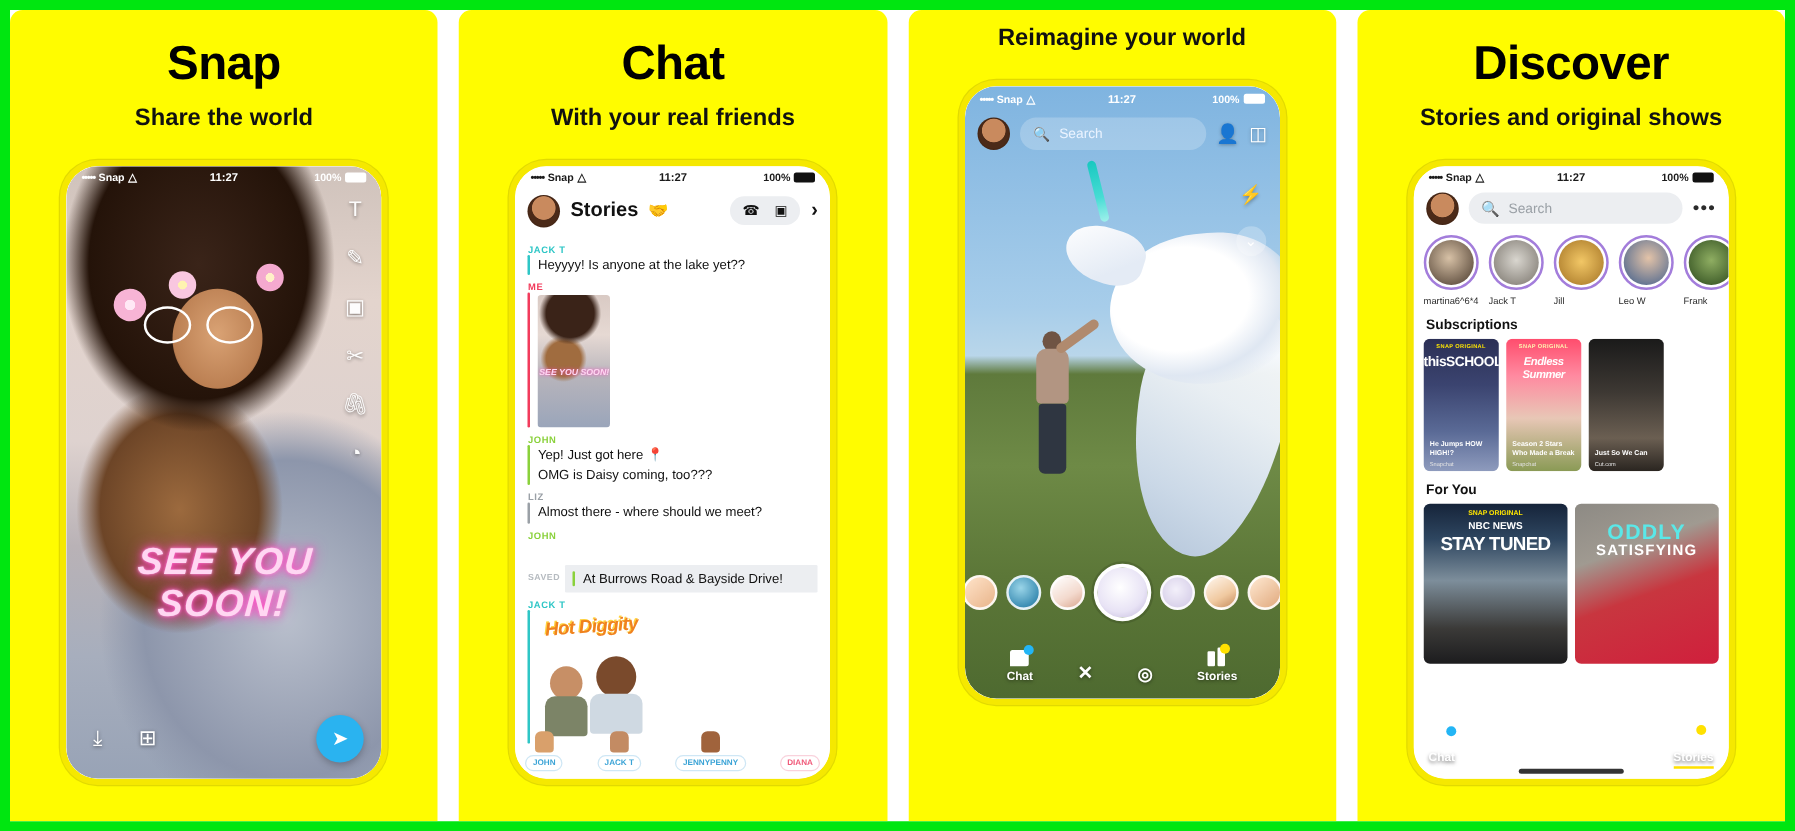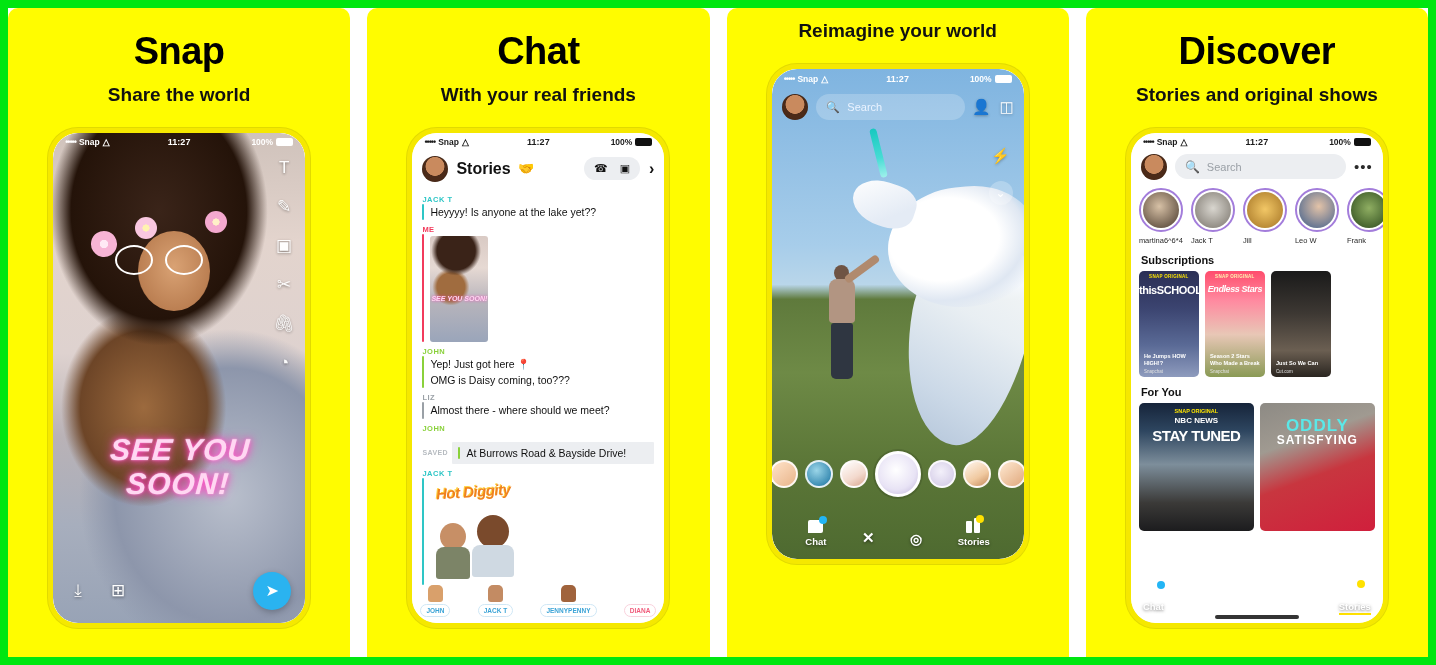--- a/index.html
+++ b/index.html
@@ -179,21 +179,21 @@
       radial-gradient(ellipse 55% 30% at 45% 14%, #3a2318 0 60%, rgba(58,35,24,0) 78%),
       radial-gradient(ellipse 40% 22% at 36% 48%, #a06c3f 0 60%, rgba(160,108,63,0) 80%),
       linear-gradient(180deg,#d9cac4 0%,#e6d9d3 30%,#b7b4bb 62%,#9aa5ba 100%);
       position: relative; overflow:hidden;
   }
   .msg-img .mini-text {
     position:absolute; left:0; right:0; top: 56%;
     text-align:center; font-size: 7px; font-weight:800; font-style:italic;
     color:#ffd7f2; text-shadow: 0 0 3px #ff45c0;
   }
-  .saved-row { display:flex; align-items:center; gap:4px; margin-top:9px; }
+  .saved-row { display:flex; align-items:center; gap:4px; margin-top:19px; }
   .saved-label { font-size: 7px; color:#b6bbc0; font-weight:bold; letter-spacing:.4px; width:26px;}
   .saved-box {
     background:#eceef1; flex:1; display:flex; align-items:center;
     padding: 3px 6px; border-radius: 1px;
   }
   .bitmoji-card {
     margin-top: 3px; width: 118px; height: 104px; position:relative;
   }
   .bm-title {
     position:absolute; top: 2px; left: 6px;
@@ -670,21 +670,21 @@
         <div class="sec-title">Subscriptions</div>
         <div class="sub-row">
           <div class="sub-card" style="background:linear-gradient(180deg,#2b2f55 0%,#3b4470 35%,#5a6a96 70%,#8e9bbd 100%)">
             <div class="sub-badge">SNAP ORIGINAL</div>
             <div class="sub-logo">thisSCHOOL</div>
             <div class="sub-cap">He Jumps HOW HIGH!?</div>
             <div class="sub-src">Snapchat</div>
           </div>
           <div class="sub-card" style="background:linear-gradient(180deg,#ff4d6d 0%,#ff8aa0 28%,#e8c7b6 60%,#8a9a55 100%)">
             <div class="sub-badge" style="color:#fff5b0">SNAP ORIGINAL</div>
-            <div class="sub-logo" style="font-style:italic;font-size:9px">Endless Stars</div>
+            <div class="sub-logo" style="font-style:italic;font-size:9px">Endless Summer</div>
             <div class="sub-cap">Season 2 Stars Who Made a Break</div>
             <div class="sub-src">Snapchat</div>
           </div>
           <div class="sub-card" style="background:linear-gradient(180deg,#1a1a1a 0%,#3d3833 40%,#6b5f52 75%,#2a2520 100%)">
             <div class="sub-cap">Just So We Can</div>
             <div class="sub-src">Cut.com</div>
           </div>
         </div>
 
         <div class="sec-title">For You</div>

